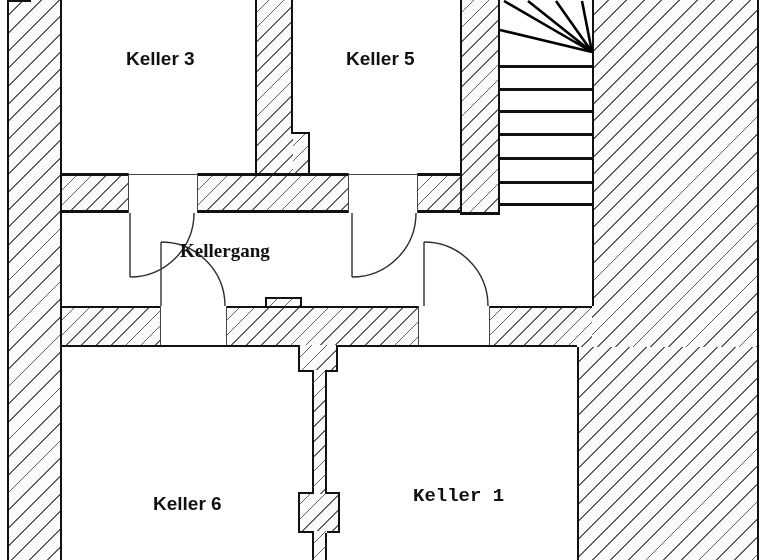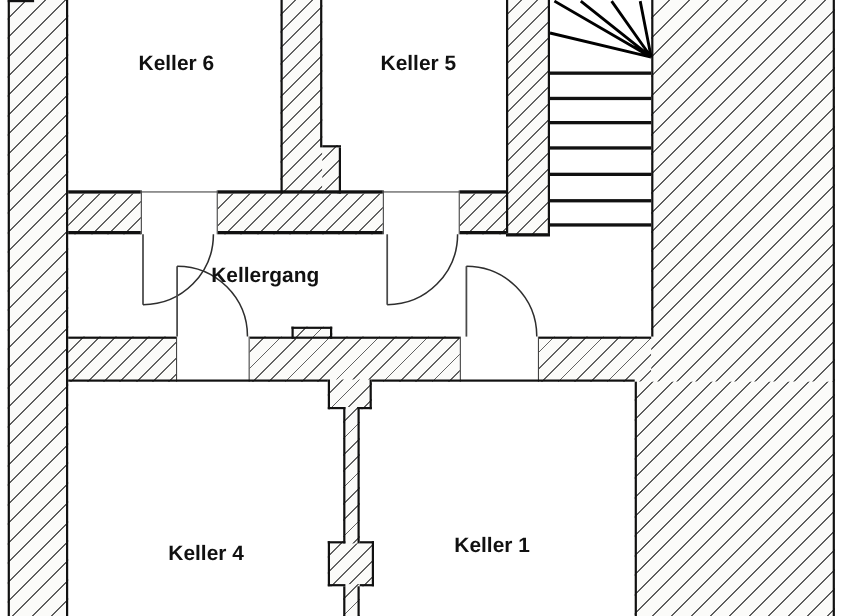--- a/index.html
+++ b/index.html
@@ -124,19 +124,19 @@
     <path d="M130,213 L130,277" stroke="#4a4a4a" stroke-width="1.6" fill="none"></path>
     <path d="M130,277 A64,64 0 0 0 194,213" stroke="#2e2e2e" stroke-width="1.4" fill="none"></path>
     <path d="M352,213 L352,277" stroke="#4a4a4a" stroke-width="1.6" fill="none"></path>
     <path d="M352,277 A64,64 0 0 0 416,213" stroke="#2e2e2e" stroke-width="1.4" fill="none"></path>
     <path d="M161,242 L161,306" stroke="#4a4a4a" stroke-width="1.6" fill="none"></path>
     <path d="M161,242 A64,64 0 0 1 225,306" stroke="#2e2e2e" stroke-width="1.4" fill="none"></path>
     <path d="M424,242 L424,306" stroke="#4a4a4a" stroke-width="1.6" fill="none"></path>
     <path d="M424,242 A64,64 0 0 1 488,306" stroke="#2e2e2e" stroke-width="1.4" fill="none"></path>
   </svg>
 
-  <div class="lbl" style="left:126px;top:48px;">Keller 6</div>
+  <div class="lbl" style="left:126px;top:48px;">Keller 3</div>
   <div class="lbl" style="left:346px;top:48px;">Keller 5</div>
-  <div class="lbl" style="left:192px;top:240px;">Kellergang</div>
-  <div class="lbl" style="left:153px;top:493px;">Keller 4</div>
-  <div class="lbl" style="left:413px;top:486px;">Keller 1</div>
+  <div class="lbl" style="left:180px;top:240px;font-family:Liberation Serif, serif;">Kellergang</div>
+  <div class="lbl" style="left:153px;top:493px;">Keller 6</div>
+  <div class="lbl" style="left:413px;top:486px;font-family:Liberation Mono, monospace;">Keller 1</div>
 
 </div>
 
 </body></html>

